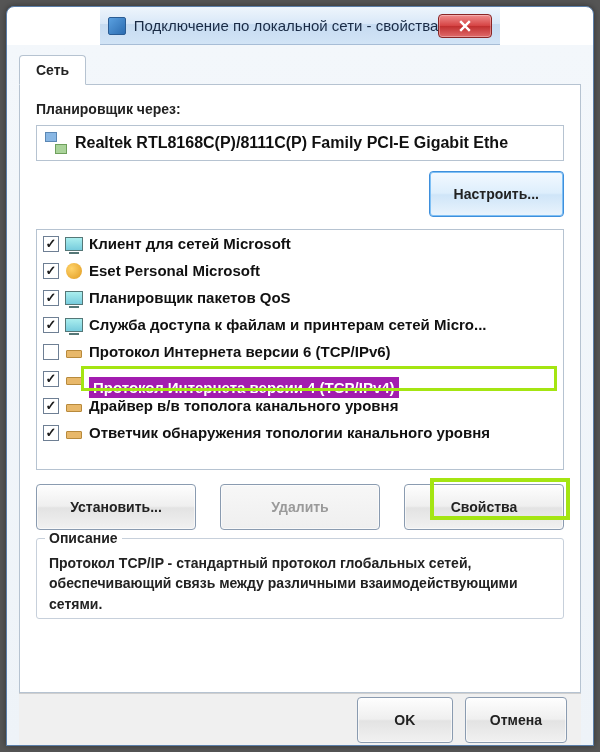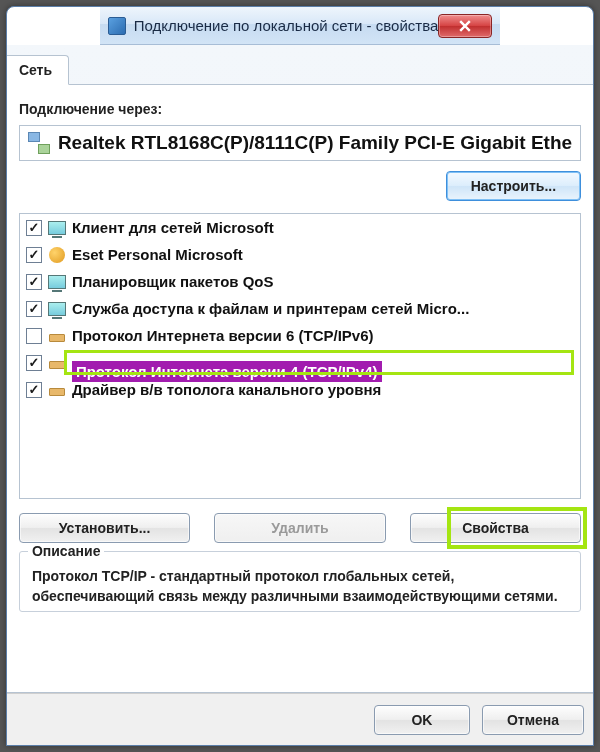--- a/index.html
+++ b/index.html
@@ -103,25 +103,25 @@
     .adapter-icon {
       width: 22px; height: 22px;
       position: relative;
     }
     .adapter-icon .m1 {
       width: 12px; height: 10px; background:#89b7e4; border:1px solid #5b87b4; position:absolute; left:0; top:0;
     }
     .adapter-icon .m2 {
       width: 12px; height: 10px; background:#aad39a; border:1px solid #6fa05c; position:absolute; right:0; bottom:0;
     }
-    .adapter-text { font-size: 19px; color:#111; white-space: nowrap; overflow:hidden;}
+    .adapter-text { font-size: 16px; color:#111; white-space: nowrap; overflow:hidden;}
     .row-right { display:flex; justify-content:flex-end; margin-bottom: 12px;}
     .btn {
       min-width: 116px;
-      height: 30px;
+      height: 46px;
       padding: 0 24px;
       border: 1px solid #8a9bb0;
       border-radius: 4px;
       background: linear-gradient(#fefefe,#efefef 48%,#e3e3e3 52%,#f1f1f1);
       font-size: 14px;
       color:#222;
       display:inline-flex;
       align-items:center;
       justify-content:center;
       box-shadow: inset 0 0 0 1px rgba(255,255,255,0.6);
@@ -131,21 +131,21 @@
       background: linear-gradient(#f3f9ff,#ddeefc 48%,#cfe5f8 52%,#eaf4fd);
       box-shadow: 0 0 0 1px #7fc0f5 inset;
     }
     .btn.disabled {
       color:#9a9a9a;
       background: linear-gradient(#f7f7f7,#efefef);
     }
     .component-list {
       border: 1px solid #b6c3d1;
       background:#fff;
-      height: 286px;
+      height: 241px;
       overflow: hidden;
       margin-bottom: 14px;
     }
     .component-row {
       display:flex;
       align-items:center;
       height: 27px;
       padding: 0 6px;
       gap: 6px;
       font-size: 15px;
@@ -246,21 +246,21 @@
         </svg>
     </div>
   </div>
 
   <div class="client">
     <div class="tabstrip">
       <div class="tab">Сеть</div>
     </div>
     <div class="tab-body">
 
-      <div class="label">Подключение через:</div>
+      <div class="label">Планировщик через:</div>
       <div class="adapter-box">
         <span class="adapter-icon">
             <span class="m1"></span>
             <span class="m2"></span>
           </span>
         <span class="adapter-text">Realtek RTL8168C(P)/8111C(P) Family PCI-E Gigabit Ethe</span>
       </div>
 
       <div class="row-right">
         <div class="btn accent">Настроить...</div>
@@ -311,20 +311,27 @@
             <span class="text">Протокол Интернета версии 4 (TCP/IPv4)</span>
             <span class="highlight-sel"></span>
           </div>
           <div class="component-row">
             <span class="chk checked"></span>
             <span class="sm-icon">
               <span class="icon-proto"></span>
             </span>
             <span class="text">Драйвер в/в тополога канального уровня</span>
           </div>
+          <div class="component-row">
+            <span class="chk checked"></span>
+            <span class="sm-icon">
+              <span class="icon-proto"></span>
+            </span>
+            <span class="text">Ответчик обнаружения топологии канального уровня</span>
+          </div>
         </div>
 
       <div class="action-row">
         <div class="btn" style="flex:1">Установить...</div>
         <div class="btn disabled" style="flex:1">Удалить</div>
         <div class="btn" style="flex:1">Свойства</div>
         <div class="highlight-props"></div>
       </div>
 
       <div class="group">

